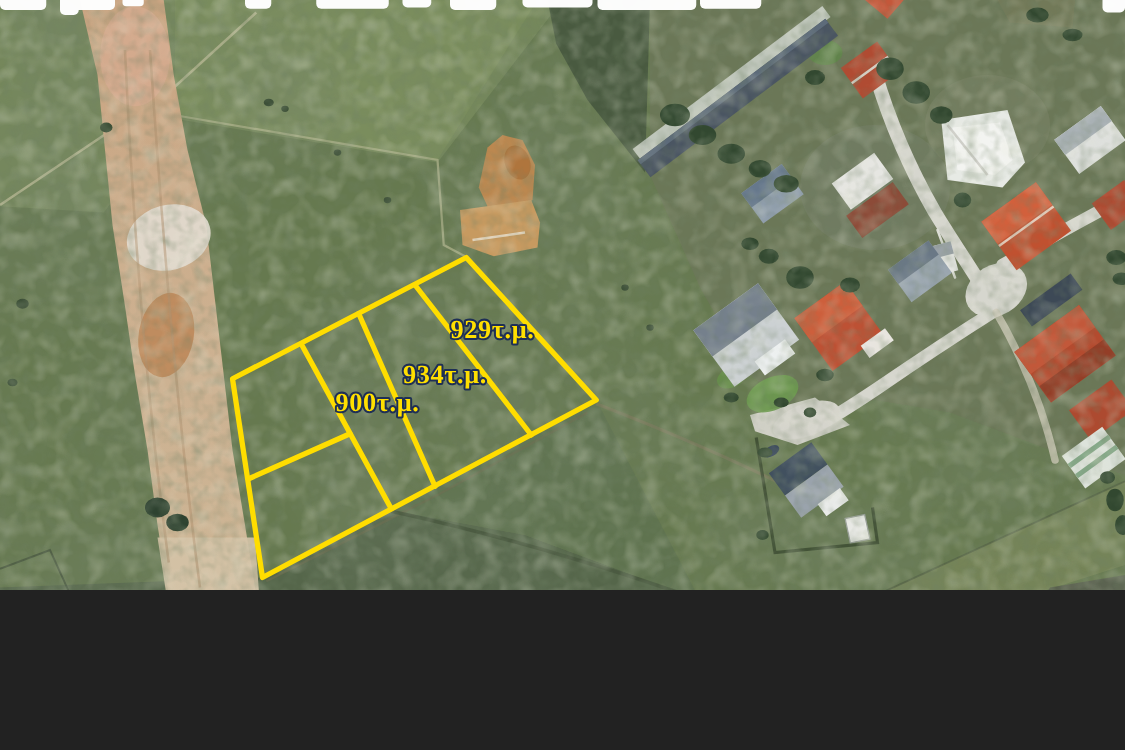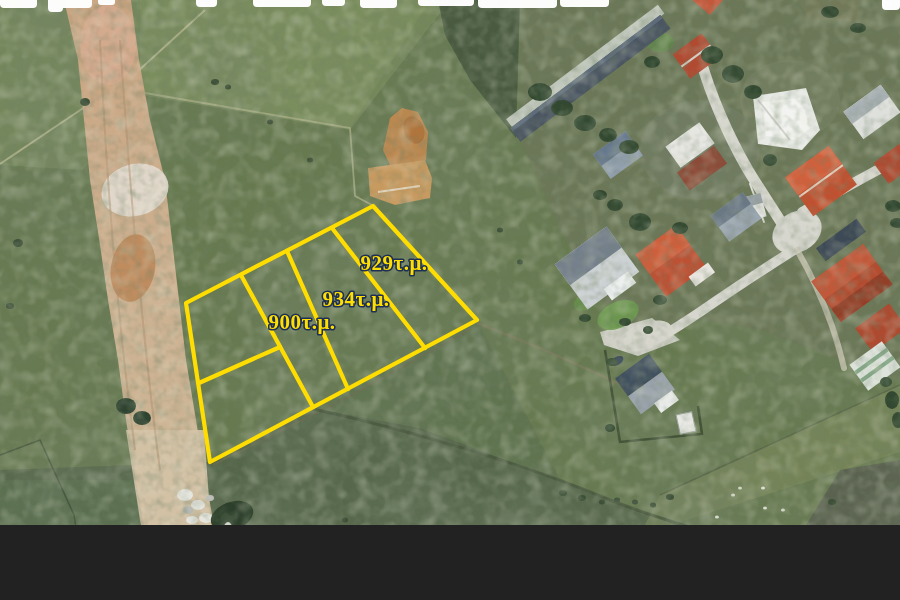--- a/index.html
+++ b/index.html
@@ -1,16 +1,16 @@
 <!DOCTYPE html>
 <html><head>
 <meta charset="utf-8">
 <style>
   html,body{margin:0;padding:0;background:#222;}
-  .stage{position:relative;width:900px;height:525px;overflow:hidden;background:#66794f;text-align:right;}
+  .stage{position:relative;width:900px;height:472px;overflow:hidden;background:#66794f;text-align:right;}
   svg{display:block;}
   .area-label{
     font-family:"Liberation Serif","DejaVu Serif",serif;
     font-weight:bold;
     font-size:21px;
     paint-order:stroke;
     stroke:#1e2f55;
     stroke-width:3.2px;
     stroke-linejoin:round;
     text-anchor:middle;

